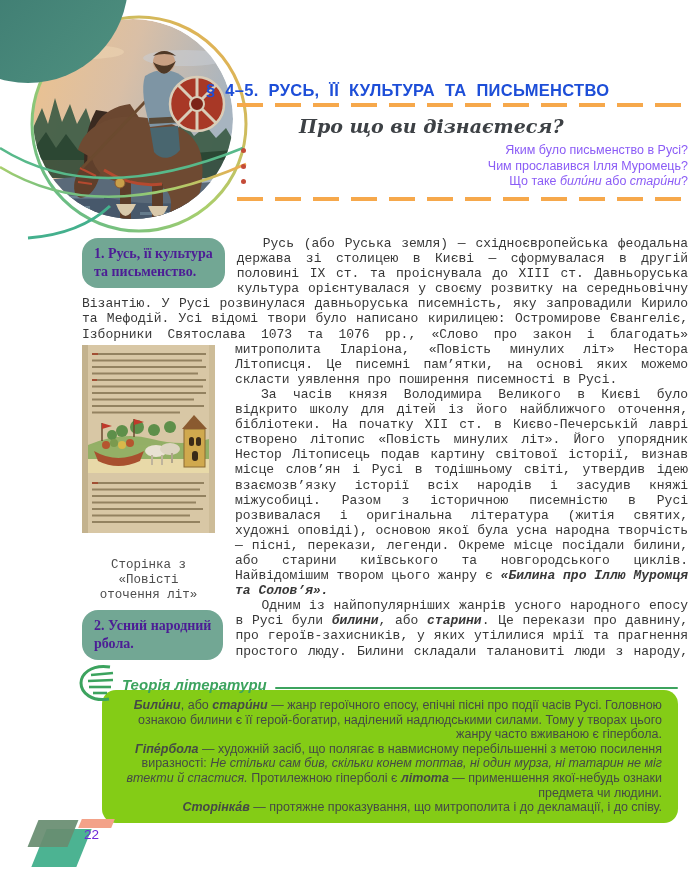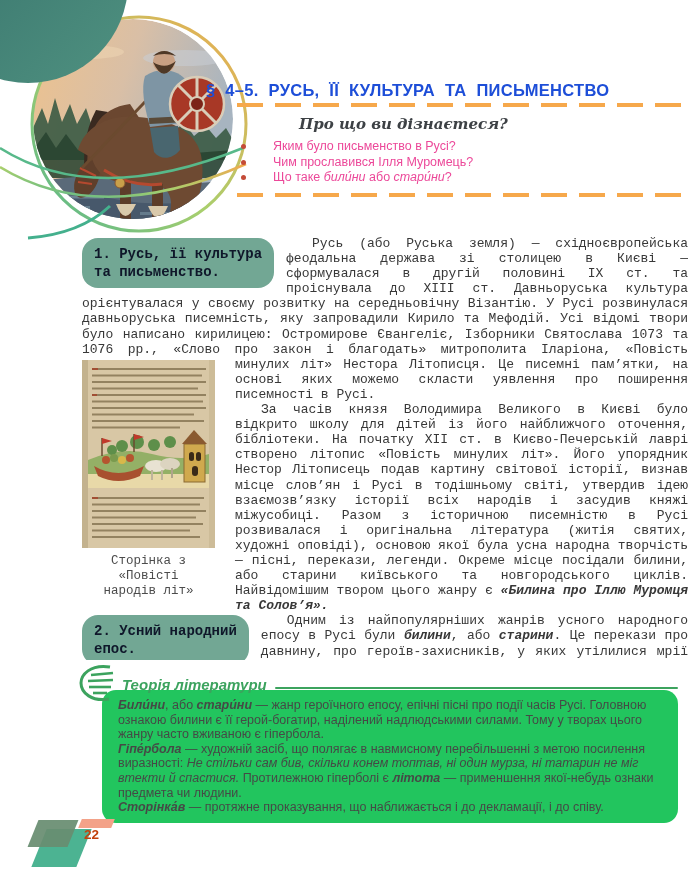--- a/index.html
+++ b/index.html
@@ -8,54 +8,54 @@
   
   .hero{position:absolute;left:0;top:0;width:266px;height:252px;}
   
   .title{position:absolute;left:206px;top:81px;width:480px;
          font-family:"Liberation Sans",sans-serif;font-weight:bold;
          font-size:16.5px;color:#1d4ed8;letter-spacing:.3px;word-spacing:5px;white-space:nowrap;}
   
   .intro{position:absolute;left:237px;top:103px;width:451px;font-family:"Liberation Sans",sans-serif;}
   .dash{height:4px;background:repeating-linear-gradient(90deg,#f6a84b 0 26px,transparent 26px 38px);}
   .intro-title{margin:8px 0 6px 62px;font-family:"DejaVu Serif",serif;font-style:italic;
-               font-weight:bold;font-size:15px;color:#3d4145;}
+               font-weight:bold;font-size:19px;color:#3d4145;}
   .intro ul{list-style:none;margin:0 0 7px 0;padding:0;}
-  .intro li{display:flex;gap:27px;font-size:12.5px;line-height:15.5px;color:#ec4899;margin-left:4px;}
+  .intro li{display:flex;gap:9px;font-size:12.5px;line-height:15.5px;color:#8b5cf6;margin-left:4px;justify-content:space-between;}
   .dot{width:5px;height:5px;border-radius:50%;background:#c44b38;margin-top:5px;flex:none;}
   
   .content{position:absolute;left:82px;top:236px;width:606px;height:424px;overflow:hidden;
            font-size:13px;line-height:15.1px;color:#383838;text-align:justify;}
   .content p{margin:0;text-indent:26px;font-family:Liberation Mono, monospace;}
-  .section-box{float:left;background:#72a794;color:#0f172a;
-               font-family:Liberation Mono, monospace;font-weight:bold;font-size:14px;
+  .section-box{float:left;background:#72a794;color:#4c1d95;
+               font-family:Liberation Serif, serif;font-weight:bold;font-size:14px;
                line-height:18px;padding:7px 12px;border-radius:16px;margin:2px 12px 5px 0;}
   .section-box span{display:block;white-space:nowrap;text-indent:0;}
   .sb2{clear:left;}
   .figwrap{float:left;width:133px;margin:3px 20px 5px 0;display:block;text-indent:0;text-align:center;}
-  .figcap{display:block;font-size:12.5px;line-height:15px;color:#4c4c4c;margin-top:2px;}
+  .figcap{display:block;font-size:12.5px;line-height:15px;color:#4c4c4c;margin-top:21px;}
   .rs-b{font-weight:bold;}
   .rs-i{font-style:italic;}
   
   .theory{position:absolute;left:78px;top:662px;width:600px;font-family:"Liberation Sans",sans-serif;}
   .theory-head{display:flex;align-items:center;gap:8px;}
   .theory-icon{flex:none;}
   .theory-title{color:#3ca35e;font-weight:bold;font-style:italic;font-size:15px;
                 white-space:nowrap;margin-top:2px;}
   .theory-rule{flex:1;height:2px;background:#3ca35e;margin-top:10px;border-radius:1px;}
-  .theory-box{margin:-14px 0 0 24px;width:576px;box-sizing:border-box;background:#22c55e;
-              border-radius:14px;padding:8px 16px;font-size:12.5px;line-height:14.6px;color:#454a46;}
+  .theory-box{margin:-14px 0 0 24px;width:576px;box-sizing:border-box;background:#84cc16;
+              border-radius:14px;padding:8px 16px;font-size:12.5px;line-height:14.6px;color:#454a46;text-align:right;}
   .theory-box p{margin:0;}
   
   .shape{position:absolute;transform:skewX(-22deg);}
   .sh-teal{left:39px;top:829px;width:45px;height:38px;background:#4cb392;}
   .sh-sage{left:33px;top:820px;width:40px;height:27px;background:rgba(104,141,113,.93);}
   .sh-salmon{left:80px;top:819px;width:33px;height:9px;background:#f3a289;}
   .page-num{position:absolute;left:84px;top:827px;font-family:"Liberation Sans",sans-serif;
-            font-weight:bold;font-size:13.5px;color:#c2410c;}
+            font-weight:normal;font-size:13.5px;color:#6d28d9;}
 </style>
 </head>
 <body>
 
 <div class="page">
 
   <div class="hero">
     <svg width="266" height="252" viewBox="0 0 266 252">
       <defs>
         <linearGradient id="ringG" x1="0" y1="1" x2="1" y2="0">
@@ -218,49 +218,49 @@
             <line x1="10" y1="151" x2="124" y2="151"></line>
               <line x1="10" y1="157.5" x2="114" y2="157.5"></line>
             <line x1="10" y1="164" x2="121" y2="164"></line>
               <line x1="10" y1="170.5" x2="108" y2="170.5"></line>
             <line x1="10" y1="177" x2="118" y2="177"></line>
           </g>
           <g stroke="#a34a2f" stroke-width="1.8">
               <line x1="10" y1="138" x2="16" y2="138"></line>
             </g>
         </svg><span class="figcap"><span>Сторінка з «Повісті</span><br>
-        <span>народів літ»</span></span></span><span><span>Літописця. Це писемні пам’ятки, на основі яких можемо скласти уявлення про поширення писемності в Русі.</span></span>
+        <span>оточення літ»</span></span></span><span><span>Літописця. Це писемні пам’ятки, на основі яких можемо скласти уявлення про поширення писемності в Русі.</span></span>
     </p>
 
     <p><span><span>За часів князя Володимира Великого в Києві було відкрито школу для дітей із його найближчого оточення, бібліотеки. На початку XII ст. в Києво-Печерській лаврі створено літопис «Повість минулих літ». Його упорядник Нестор Літописець подав картину світової історії, визнав місце слов’ян і Русі в тодішньому світі, утвердив ідею взаємозв’язку історії всіх народів і засудив княжі міжусобиці. Разом з історичною писемністю в Русі розвивалася і оригінальна література (житія святих, художні оповіді), основою якої була усна народна творчість — пісні, перекази, легенди. Окреме місце посідали билини, або старини київського та новгородського циклів. Найвідомішим твором цього жанру є </span><span class="rs-b rs-i">«Билина про Іллю Муромця та Солов’я».</span></span></p>
 
     <div class="section-box sb2">
       <span>2. Усний народний</span>
-      <span>епос.</span>
+      <span>рбола.</span>
     </div>
 
     <p><span><span>Одним із найпопулярніших жанрів усного народного епосу в Русі були </span><span class="rs-b rs-i">билини</span><span>, або </span><span class="rs-b rs-i">старини</span><span>. Це перекази про давнину, про героїв-захисників, у яких утілилися мрії та прагнення простого люду. Билини складали талановиті люди з народу, імена яких не збереглися. Їх передавали з уст в уста.</span></span></p>
   </div>
 
   <div class="theory">
     <div class="theory-head">
       <svg class="theory-icon" width="36" height="42" viewBox="0 0 36 42">
         <path d="M32,5 C12,2 3,13 3,21 C3,31 14,40 31,37" fill="none" stroke="#3ca35e" stroke-width="3"></path>
         <line x1="13" y1="13" x2="35" y2="11" stroke="#3ca35e" stroke-width="2.6"></line>
         <line x1="10" y1="19" x2="35" y2="18" stroke="#3ca35e" stroke-width="2.6"></line>
         <line x1="11" y1="25" x2="33" y2="25" stroke="#3ca35e" stroke-width="2.6"></line>
         <line x1="15" y1="31" x2="29" y2="31" stroke="#3ca35e" stroke-width="2.6"></line>
       </svg>
       <span class="theory-title">Теорія літератури</span>
       <span class="theory-rule"></span>
     </div>
     <div class="theory-box">
       <p><span class="rs-b rs-i">Били́ни</span><span>, або </span><span class="rs-b rs-i">стари́ни</span><span> — жанр героїчного епосу, епічні пісні про події часів Русі. Головною ознакою билини є її герой-богатир, наділений надлюдськими силами. Тому у творах цього жанру часто вживаною є гіпербола.</span></p>
       <p><span class="rs-b rs-i">Гіпе́рбола</span><span> — художній засіб, що полягає в навмисному перебільшенні з метою посилення виразності: </span><span class="rs-i">Не стільки сам бив, скільки конем топтав, ні один мурза, ні татарин не міг втекти й спастися.</span><span> Протилежною гіперболі є </span><span class="rs-b rs-i">літота</span><span> — применшення якої-небудь ознаки предмета чи людини.</span></p>
-      <p><span class="rs-b rs-i">Сторінка́в</span><span> — протяжне проказування, що наближається і до декламації, і до співу.</span></p>
+      <p><span class="rs-b rs-i">Сторінка́в</span><span> — протяжне проказування, що митрополита і до декламації, і до співу.</span></p>
     </div>
   </div>
 
   <div class="shape sh-teal"></div>
   <div class="shape sh-sage"></div>
   <div class="shape sh-salmon"></div>
   <div class="page-num">22</div>
 
 </div>
 

